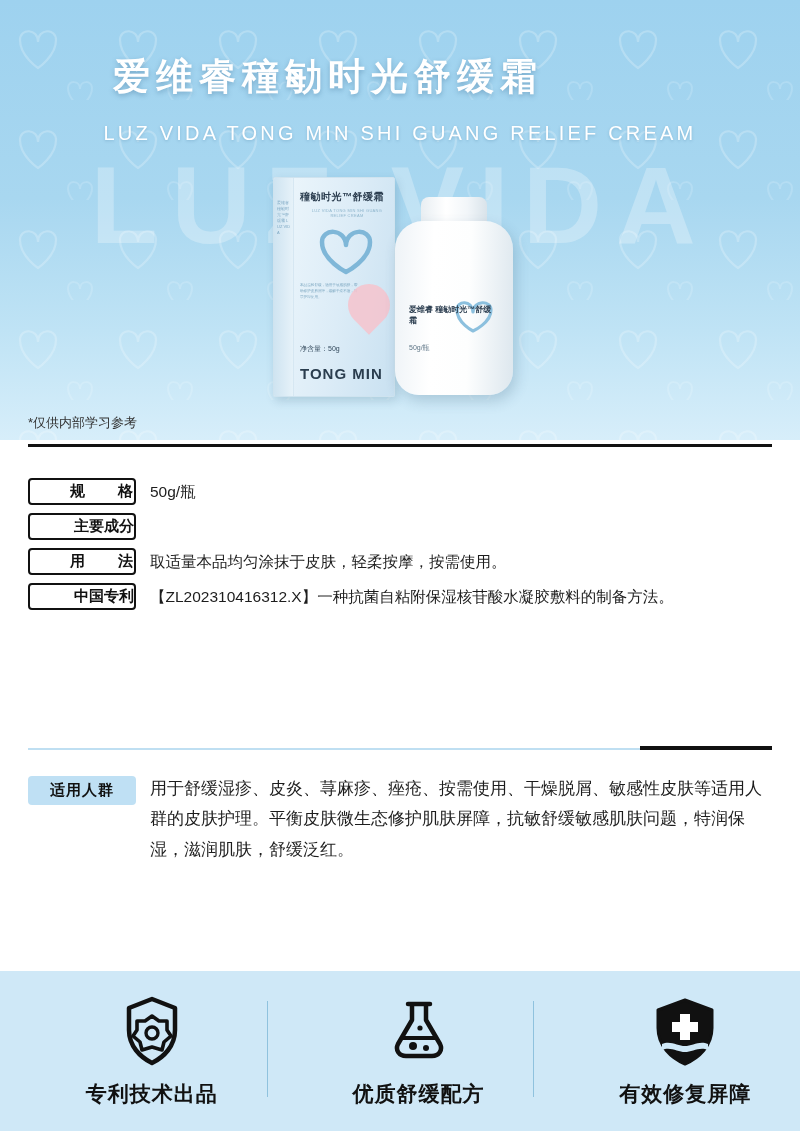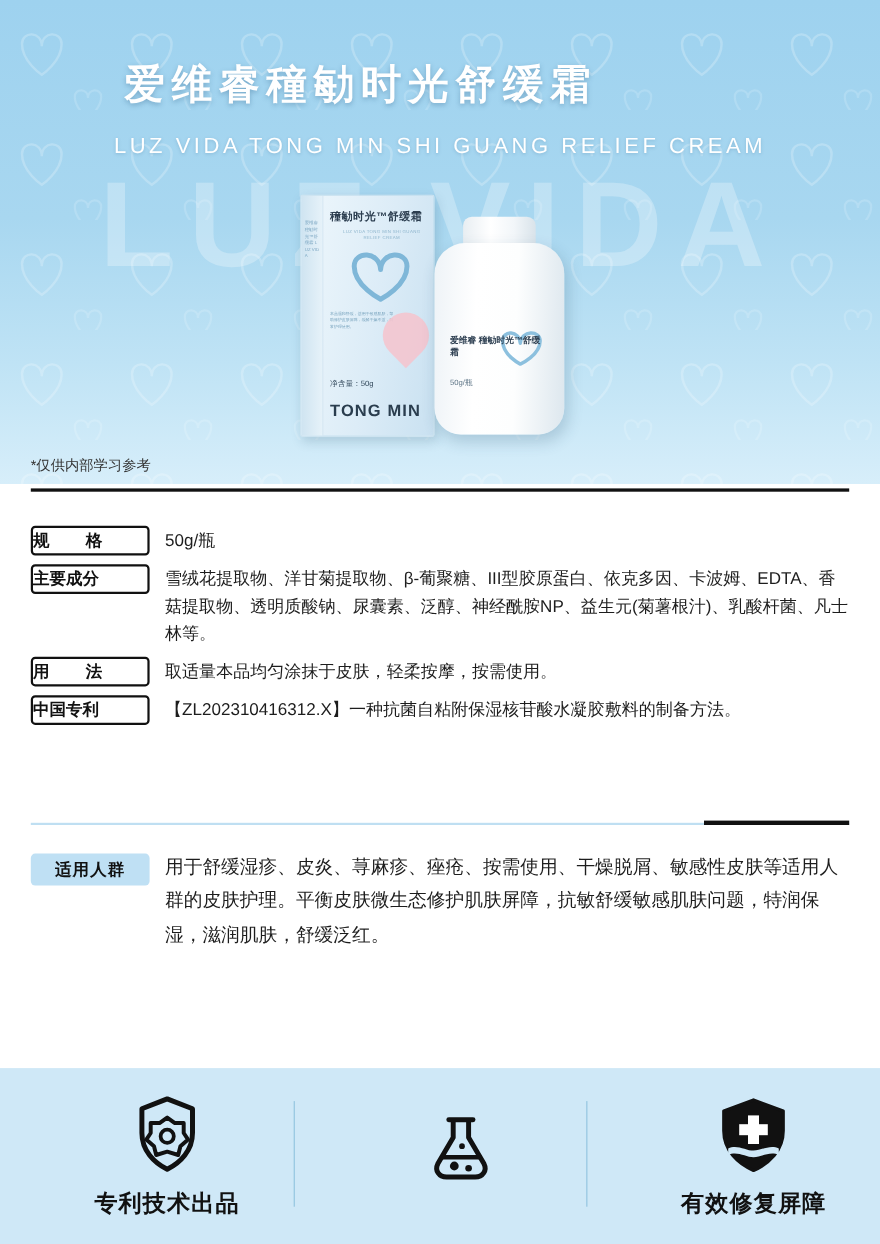--- a/index.html
+++ b/index.html
@@ -231,21 +231,21 @@
     align-items: flex-start;
     margin-bottom: 8px;
   }
   .spec-label {
     flex: 0 0 108px;
     border: 2px solid #111;
     border-radius: 4px;
     font-size: 15px;
     font-weight: bold;
     color: #111;
-    text-align: left;
+    text-align: right;
     padding: 2px 0;
     letter-spacing: 1px;
     margin-right: 14px;
     background: #fff;
   }
   .spec-label.wide { letter-spacing: 0; }
   .spec-value {
     flex: 1;
     font-size: 15.5px;
     line-height: 1.62;
@@ -390,21 +390,20 @@
 
   <div class="specs">
 
     <div class="spec-row">
       <div class="spec-label">规　　格</div>
       <div class="spec-value">50g/瓶</div>
     </div>
 
     <div class="spec-row">
       <div class="spec-label wide">主要成分</div>
-      <div class="spec-value">雪绒花提取物、洋甘菊提取物、β-葡聚糖、III型胶原蛋白、依克多因、卡波姆、EDTA、香菇提取物、透明质酸钠、尿囊素、泛醇、神经酰胺NP、益生元(菊薯根汁)、乳酸杆菌、凡士林等。</div>
     </div>
 
     <div class="spec-row">
       <div class="spec-label">用　　法</div>
       <div class="spec-value">取适量本品均匀涂抹于皮肤，轻柔按摩，按需使用。</div>
     </div>
 
     <div class="spec-row">
       <div class="spec-label wide">中国专利</div>
       <div class="spec-value">【ZL202310416312.X】一种抗菌自粘附保湿核苷酸水凝胶敷料的制备方法。</div>
@@ -432,20 +431,21 @@
 
     <div class="foot-item">
       <svg class="foot-icon" width="74" height="74" viewBox="0 0 74 74">
         <path d="M30 10 L30 26 L16 50 C13 56 17 62 24 62 L50 62 C57 62 61 56 58 50 L44 26 L44 10" fill="none" stroke="#111" stroke-width="4.5" stroke-linejoin="round"></path>
         <line x1="26" y1="10" x2="48" y2="10" stroke="#111" stroke-width="4.5" stroke-linecap="round"></line>
         <path d="M20 44 L54 44" stroke="#111" stroke-width="4" stroke-linecap="round"></path>
         <circle cx="31" cy="52" r="4" fill="#111"></circle>
         <circle cx="44" cy="54" r="3" fill="#111"></circle>
         <circle cx="38" cy="34" r="2.6" fill="#111"></circle>
       </svg>
+      <div class="foot-text">优质舒缓配方</div>
     </div>
 
     <div class="foot-item">
       <svg class="foot-icon" width="74" height="74" viewBox="0 0 74 74">
         <path d="M10 16 L37 6 L64 16 L64 34 C64 52 51 64 37 70 C23 64 10 52 10 34 Z" fill="#111" stroke="#111" stroke-width="3" stroke-linejoin="round"></path>
         <path d="M14 50 C22 46 30 52 37 52 C44 52 52 46 60 50 L60 56 C52 52 44 58 37 58 C30 58 22 52 14 56 Z" fill="#cfe8f7"></path>
         <rect x="32" y="20" width="10" height="26" fill="#ffffff"></rect>
         <rect x="24" y="28" width="26" height="10" fill="#ffffff"></rect>
       </svg>
       <div class="foot-text">有效修复屏障</div>

